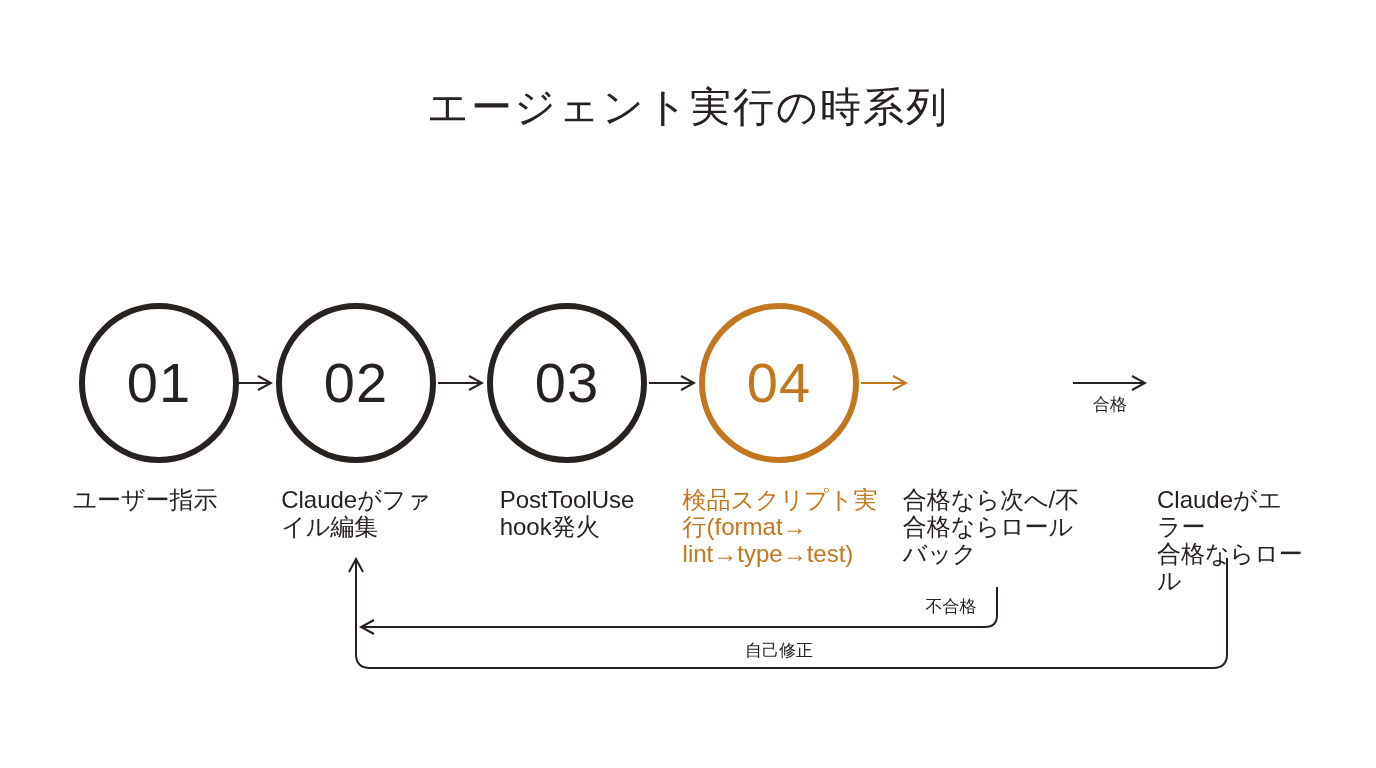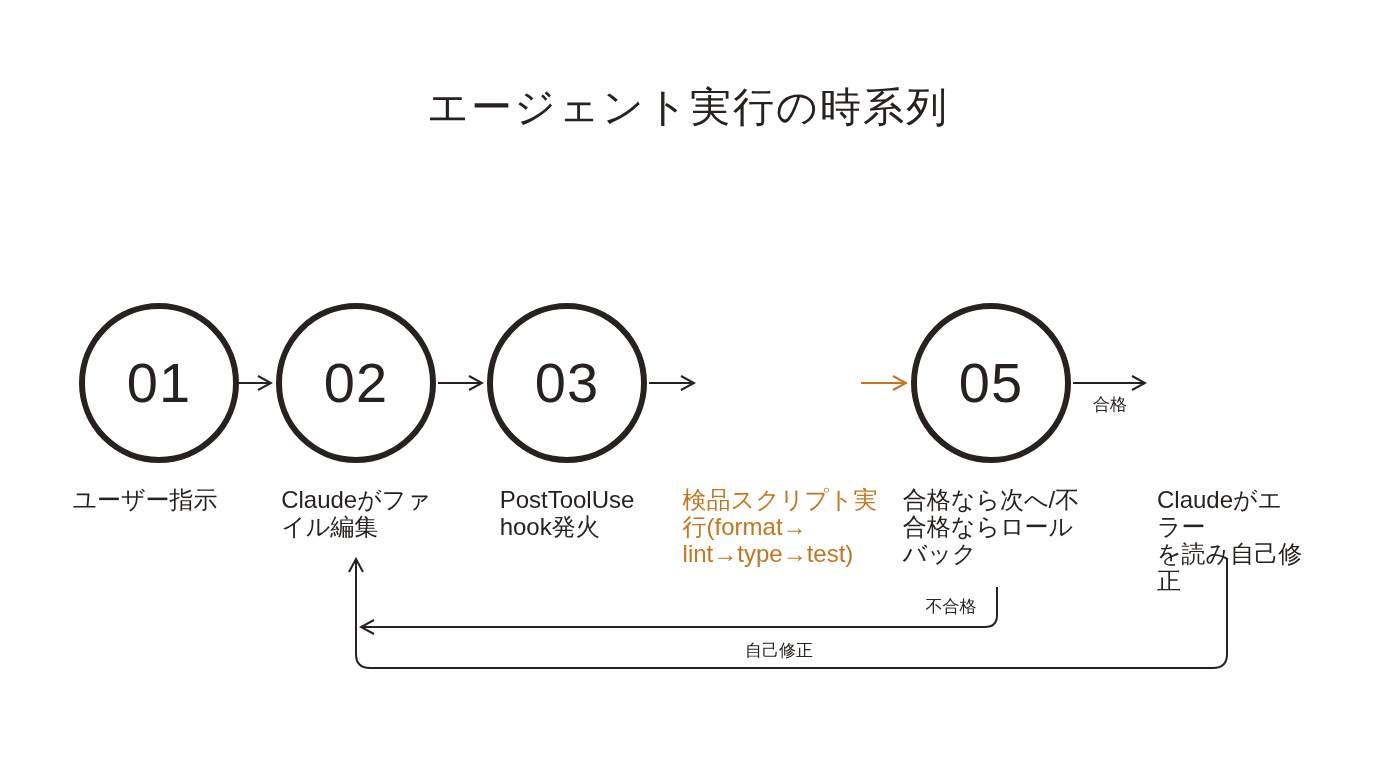--- a/index.html
+++ b/index.html
@@ -98,35 +98,35 @@
 
   <div class="step-circle" style="left:79px">
     <span class="step-number">01</span>
   </div>
   <div class="step-circle" style="left:276px">
     <span class="step-number">02</span>
   </div>
   <div class="step-circle" style="left:487px">
     <span class="step-number">03</span>
   </div>
-  <div class="step-circle" style="left:911px">
-    <span class="step-number">05</span>
+  <div class="step-circle accent" style="left:699px">
+    <span class="step-number accent-text">04</span>
   </div>
 
   <div class="step-label" style="left:145px">ユーザー指示</div>
   <div class="step-label" style="left:356px">Claudeがファ
 イル編集</div>
   <div class="step-label" style="left:567px">PostToolUse
 hook発火</div>
   <div class="step-label accent-text" style="left:780px">検品スクリプト実
 行(format→
 lint→type→test)</div>
   <div class="step-label" style="left:991px">合格なら次へ/不
 合格ならロール
 バック</div>
   <div class="step-label" style="left:1230px">Claudeがエラー
-を読み自己修正</div>
+合格ならロール</div>
 
   <div class="edge-label" style="left:1110px;top:405px">合格</div>
   <div class="edge-label" style="left:951px;top:607px">不合格</div>
   <div class="edge-label" style="left:779px;top:651px">自己修正</div>
 
 </div>
 
 </body></html>

